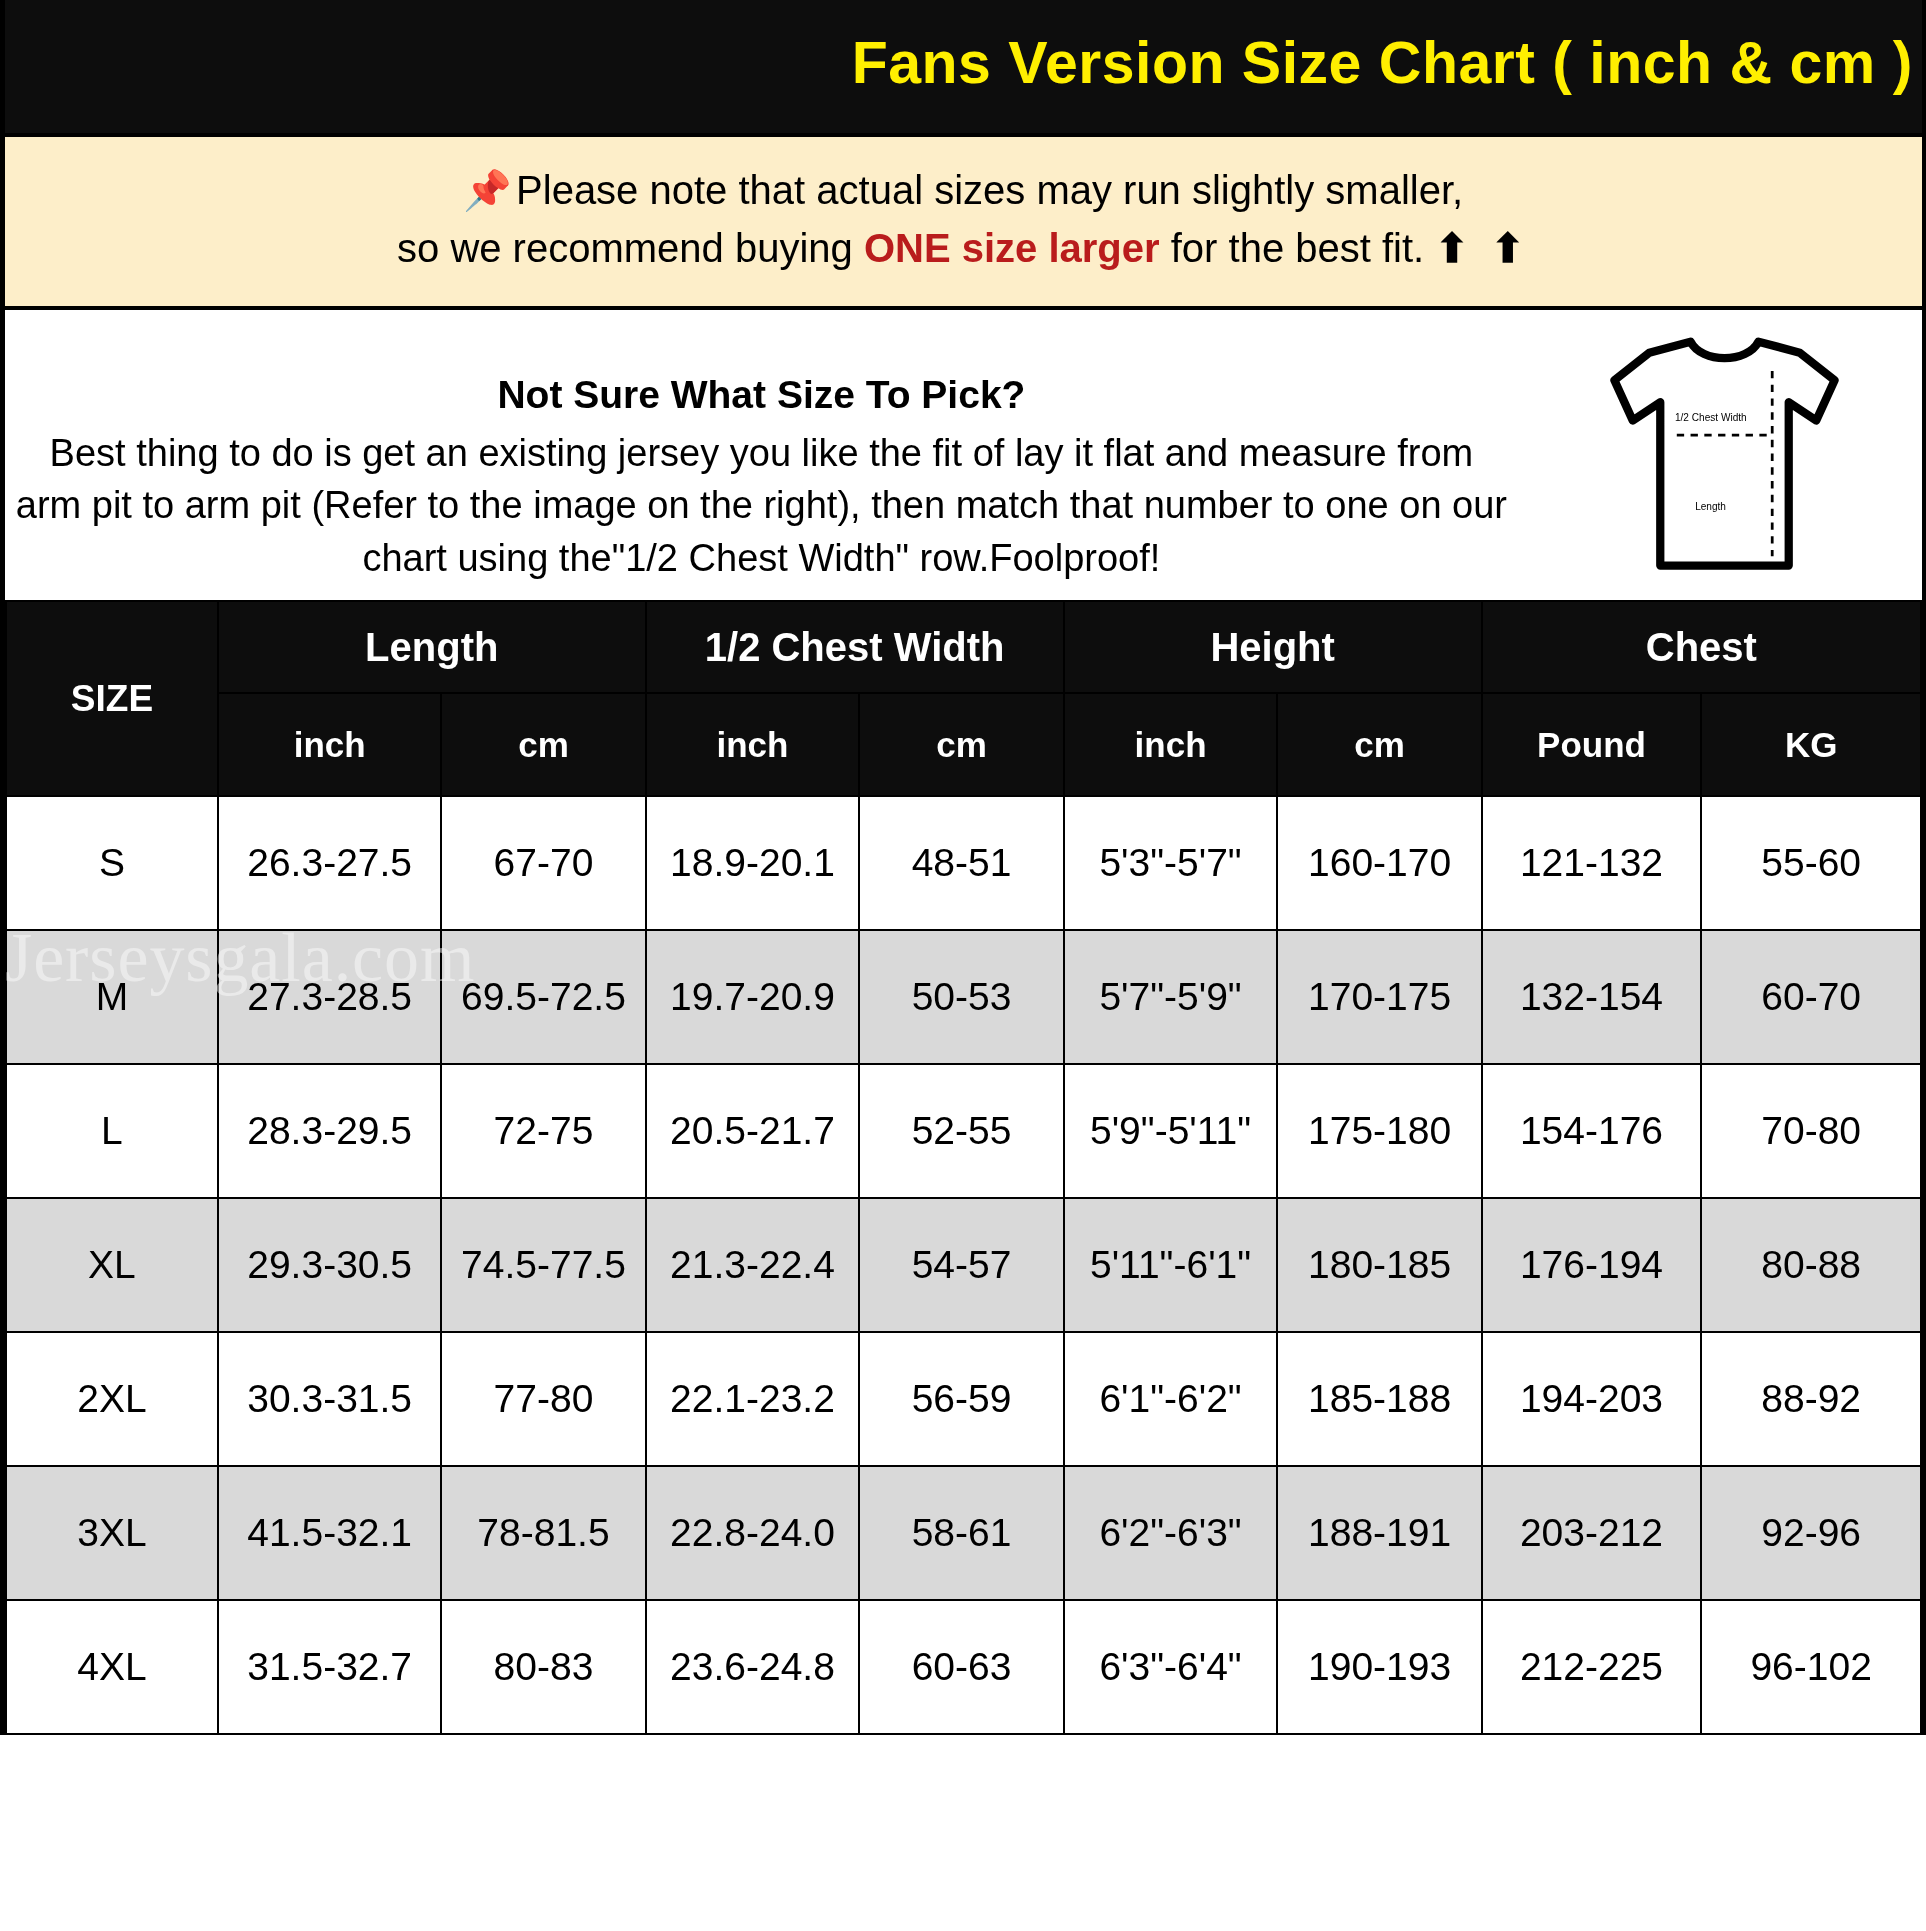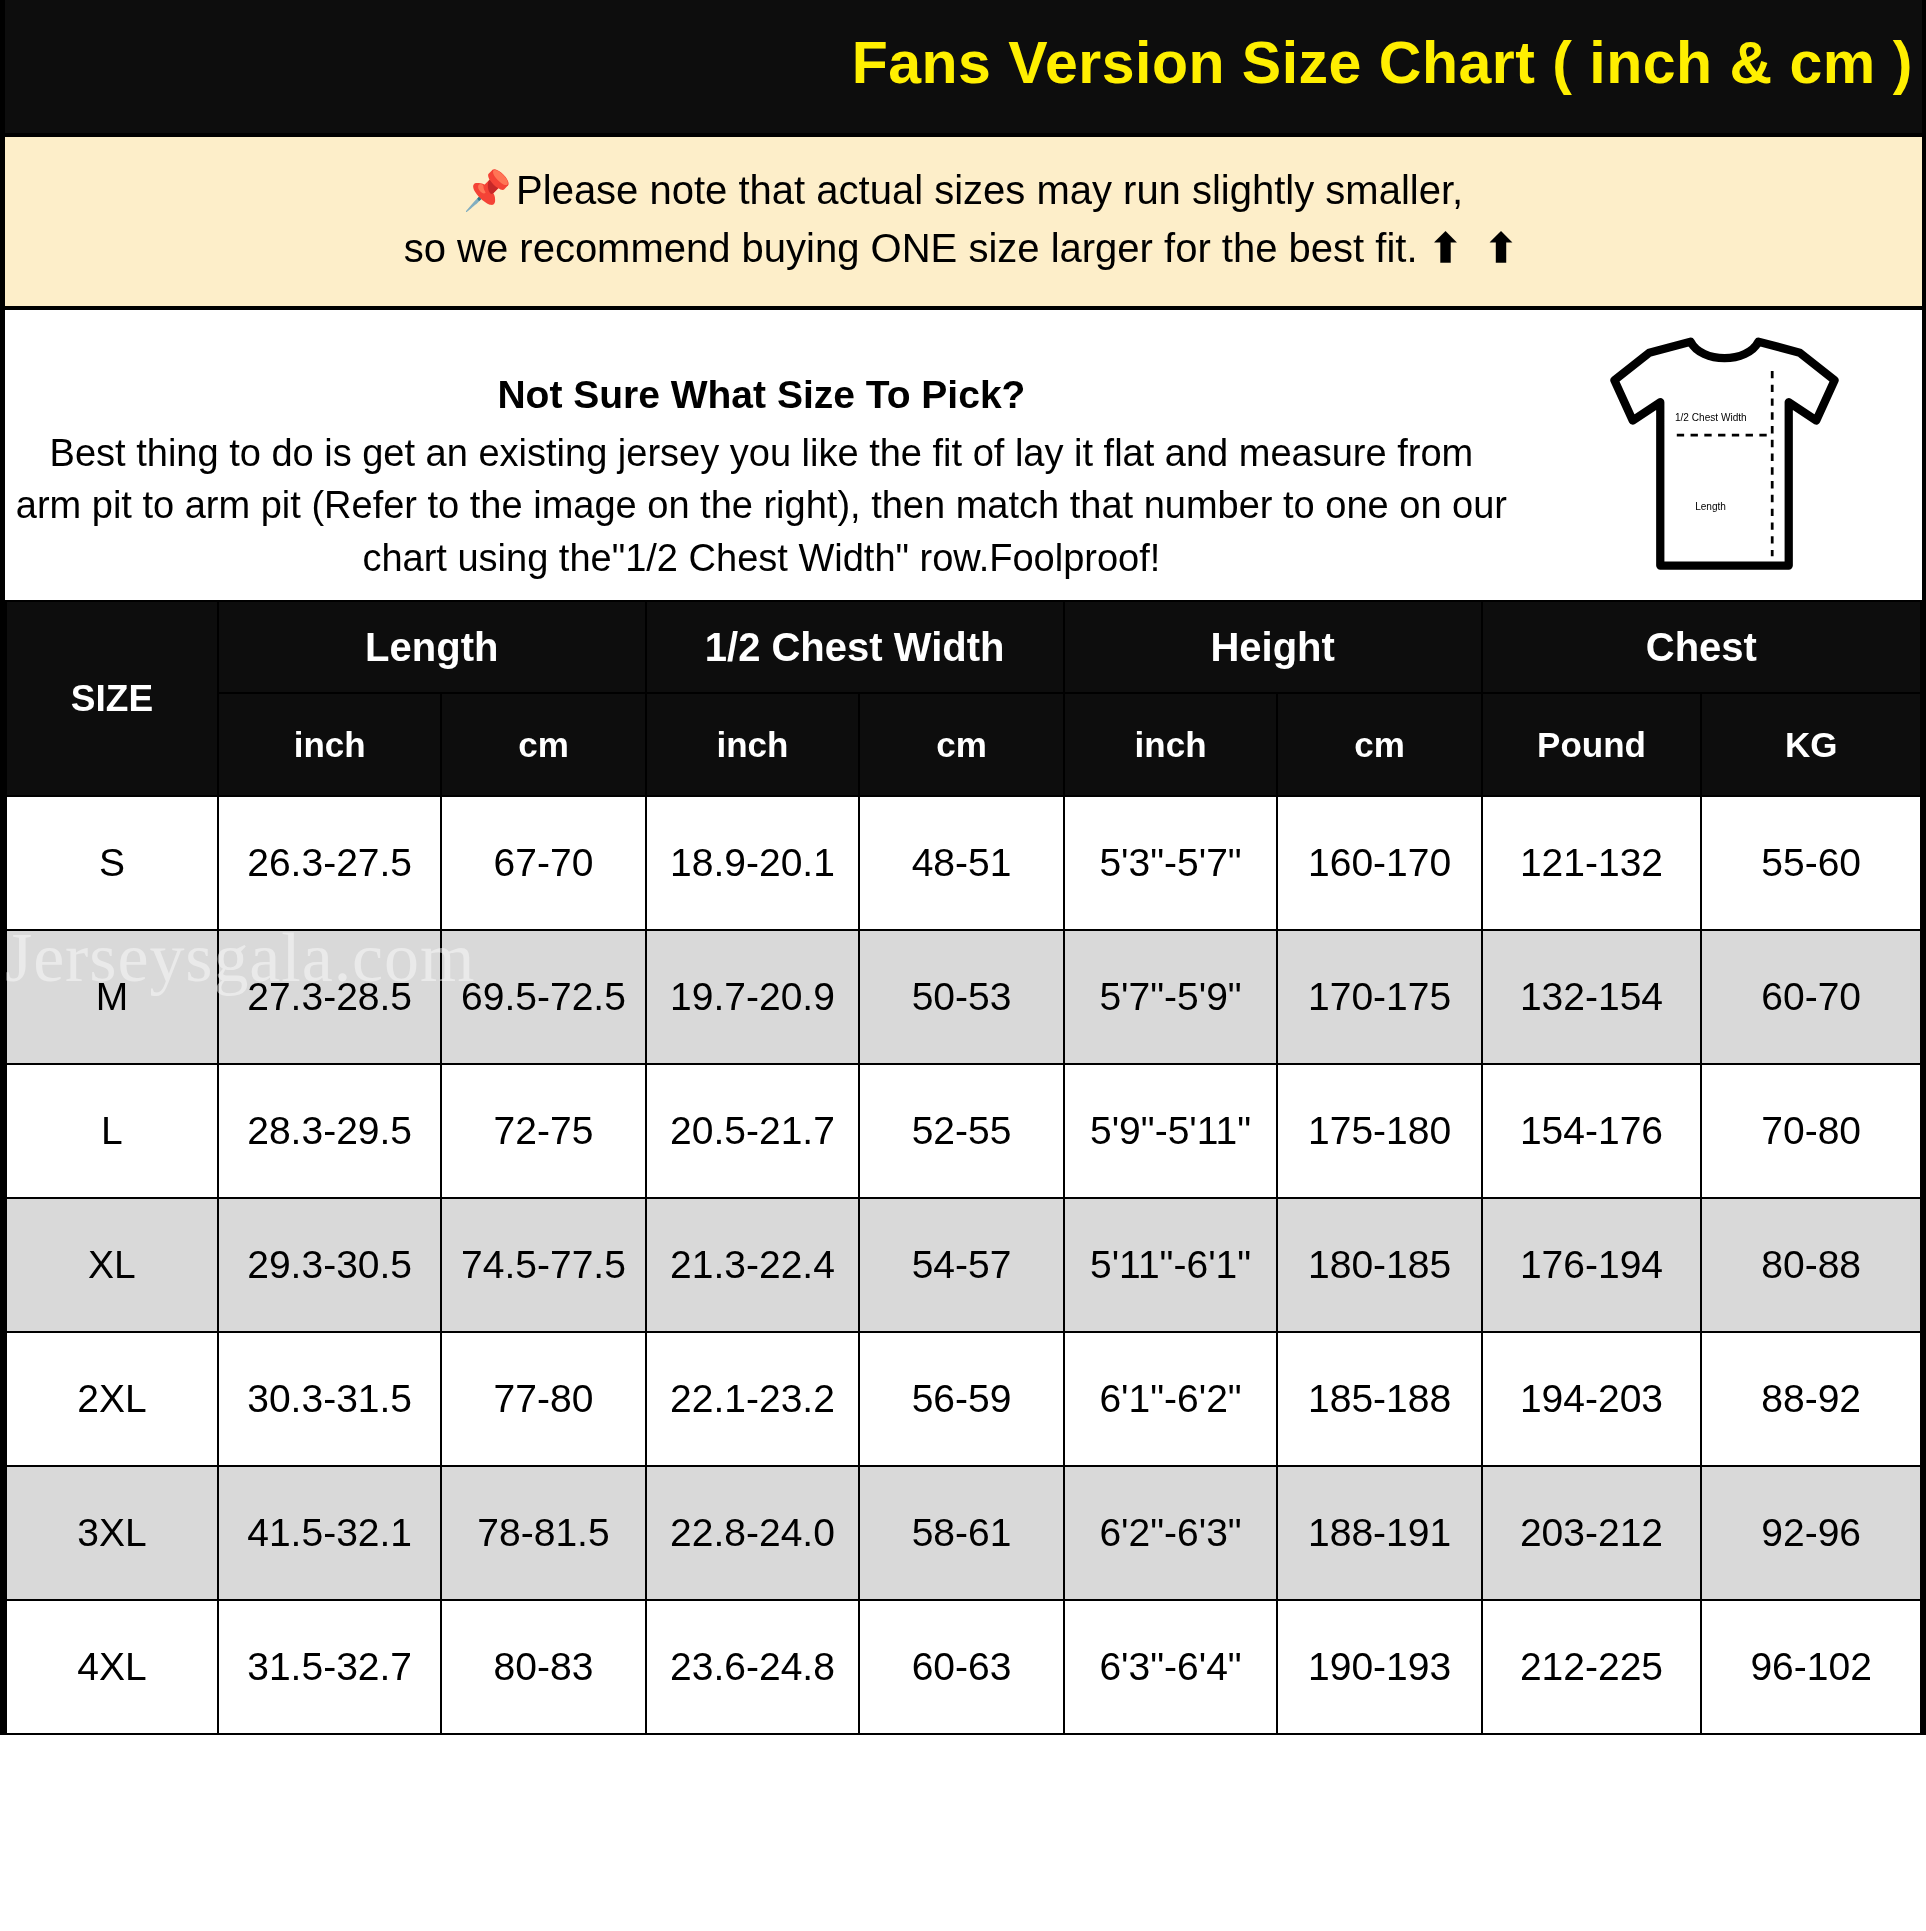--- a/index.html
+++ b/index.html
@@ -45,22 +45,22 @@
     font-size: 40px;
     line-height: 1.45;
     font-weight: normal;
   }
   .note-line .pin {
     color: #e02a1f;
     font-size: 39px;
     margin-right: 3.7px;
   }
   .note-line .hl {
-    color: #000000;
-    font-weight: normal;
+    color: #b91c1c;
+    font-weight: bold;
   }
   .arrows {
     letter-spacing: 5.5px;
     font-weight: bold;
   }
   
   .help-section {
     display: flex;
     align-items: flex-end;
     padding: 20px 0 16.5px 0;

